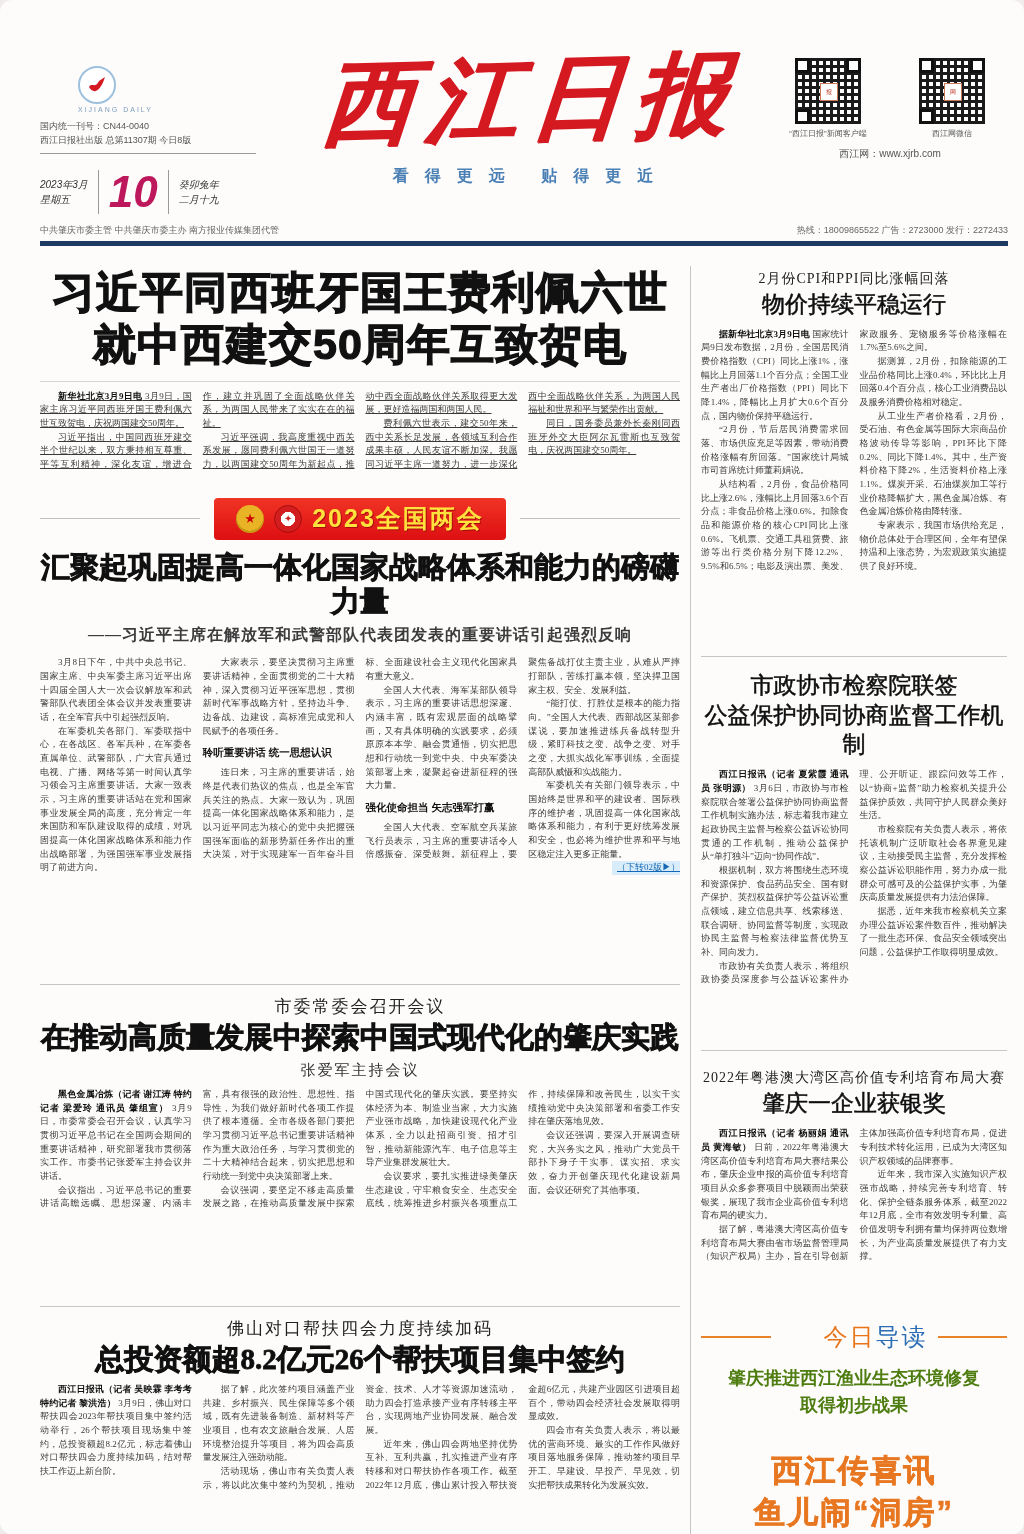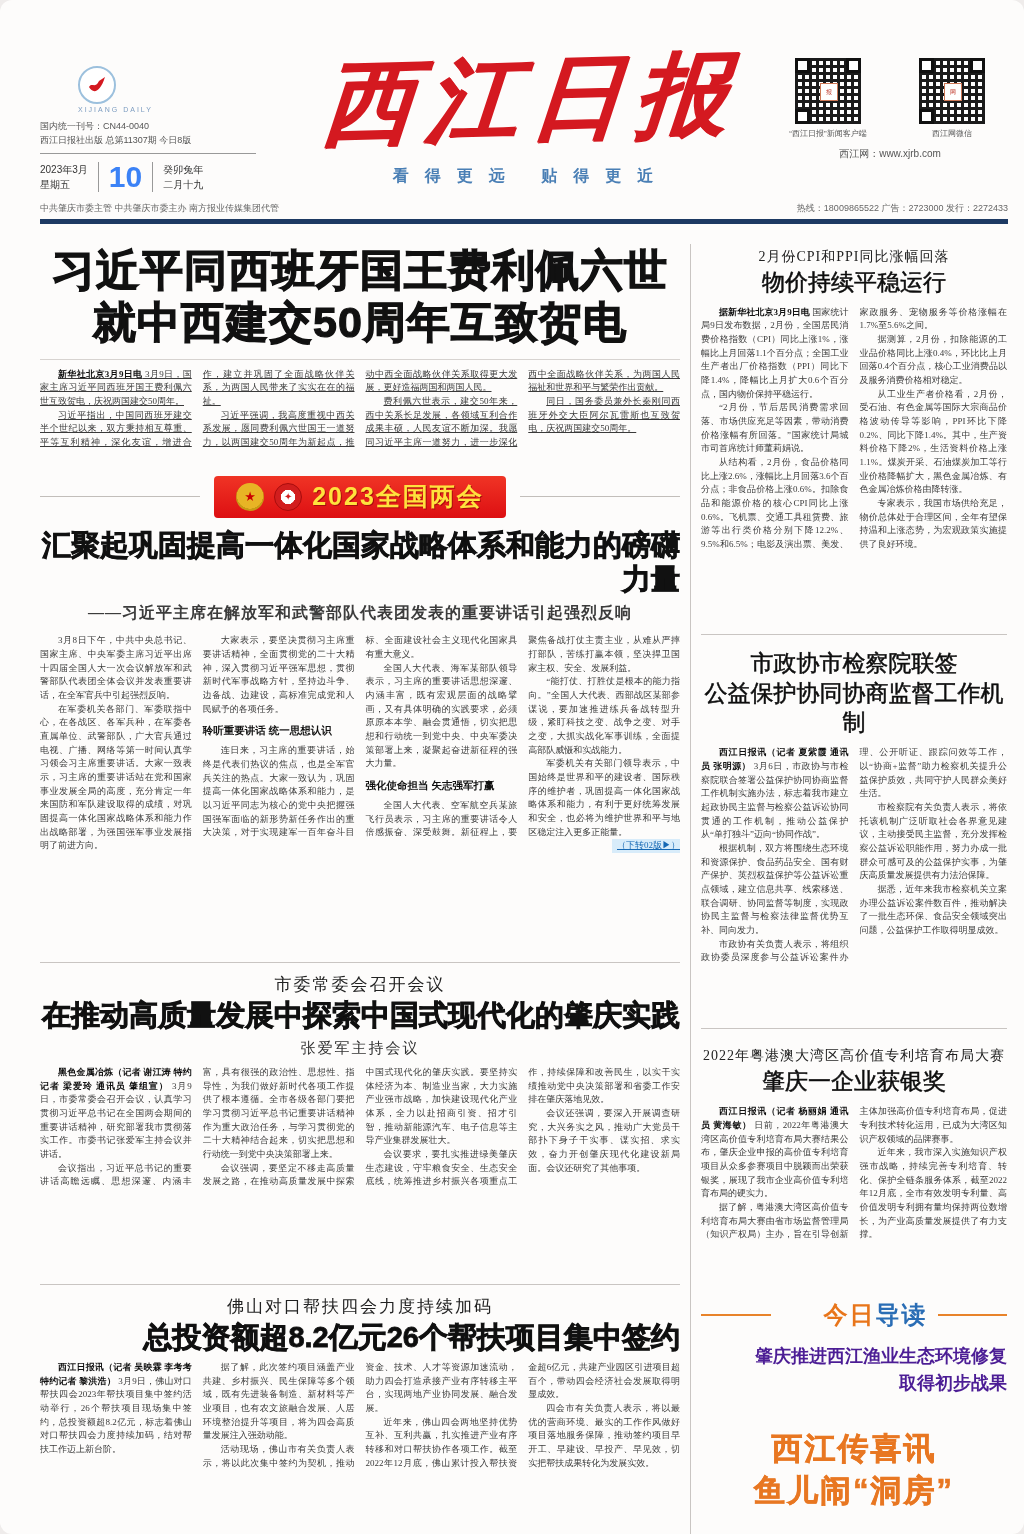--- a/index.html
+++ b/index.html
@@ -9,23 +9,23 @@
   
   .masthead{padding-top:52px;}
   .mast-row{display:flex;align-items:flex-start;}
   .mast-left{width:250px;flex:0 0 250px;padding-top:14px;}
   .logo-wrap{display:flex;flex-direction:column;align-items:flex-start;margin-left:38px;}
   .logo-circle{width:34px;height:34px;border-radius:50%;border:2px solid #9cc0dd;background:#fff;
                display:flex;align-items:center;justify-content:center;}
   .logo-circle svg{width:24px;height:24px;}
   .brand-en{font-size:7px;letter-spacing:2px;color:#7c9cc0;margin-top:2px;font-family:"Liberation Sans",sans-serif;}
   .pub-info{margin-top:6px;font-size:9px;color:#555;line-height:1.6;font-family:"Liberation Sans",sans-serif;}
-  .date-block{display:flex;align-items:center;border-top:1px solid #999;margin-top:5px;padding-top:8px;width:216px;}
+  .date-block{display:flex;align-items:center;border-top:1px solid #999;margin-top:5px;padding-top:16px;width:216px;font-style:italic;}
   .date-cell{font-size:10px;color:#333;line-height:1.5;font-family:"Liberation Sans",sans-serif;}
-  .date-day{font-size:30px;font-weight:bold;color:#3b82f6;margin:0 10px;line-height:1;
+  .date-day{font-size:44px;font-weight:bold;color:#be185d;margin:0 10px;line-height:1;
             font-family:"Liberation Sans",sans-serif;border-left:1px solid #999;border-right:1px solid #999;padding:0 10px;}
   .mast-center{flex:1;display:flex;flex-direction:column;align-items:center;}
   .paper-title{font-size:92px;line-height:1;font-weight:bold;font-style:italic;color:#d41920;
                letter-spacing:12px;transform:skewX(-6deg) rotate(-1.5deg);
                font-family:"DejaVu Serif","Liberation Serif",serif;text-shadow:1px 1px 0 #d41920;}
   .slogan{margin-top:22px;font-size:16px;font-weight:bold;color:#4a7fb5;letter-spacing:16px;
           font-family:"Liberation Sans",sans-serif;}
   .mast-right{width:236px;flex:0 0 236px;display:flex;flex-direction:column;align-items:center;padding-top:6px;}
   .qr-row{display:flex;gap:32px;}
   .qr-box{display:flex;flex-direction:column;align-items:center;width:92px;}
@@ -43,21 +43,21 @@
   .mast-rule{height:5px;background:#1d3a63;margin-top:4px;}
   
   .content{display:grid;grid-template-columns:640px 306px;column-gap:21px;position:relative;margin-top:16px;}
   .content::before{content:"";position:absolute;left:650px;top:4px;bottom:10px;width:1px;background:#c9c5c2;}
   
   .h-top{font-family:"Liberation Sans","DejaVu Sans",sans-serif;font-weight:bold;color:#111;
          text-align:center;font-size:43px;line-height:1.22;letter-spacing:1px;margin:4px 0 10px;
          -webkit-text-stroke:1.2px #111;}
   .kicker{text-align:center;font-size:17px;color:#222;letter-spacing:2px;margin:6px 0 2px;}
   .kicker.small{font-size:14px;letter-spacing:1px;}
-  .h2{font-family:Liberation Sans, sans-serif;font-weight:bold;color:#0d0d0d;text-align:right;
+  .h2{font-family:Liberation Serif, serif;font-weight:bold;color:#0d0d0d;text-align:center;
       font-size:29px;line-height:1.2;margin:2px 0 6px;-webkit-text-stroke:0.8px #111;}
   .h3{font-family:"Liberation Sans","DejaVu Sans",sans-serif;font-weight:normal;color:#0d0d0d;text-align:center;
       font-size:23px;line-height:1.3;margin:2px 0 8px;-webkit-text-stroke:0.5px #111;}
   .byline{text-align:center;font-size:15px;color:#333;letter-spacing:2px;margin:2px 0 8px;}
   .subtitle{text-align:center;font-size:16px;font-weight:bold;color:#3c3c3c;letter-spacing:1px;margin:2px 0 10px;}
   .sep{height:1px;background:#c9c5c2;border:0;margin:10px 0;}
   .thin-rule{height:1px;background:#d7d3d0;margin:2px 0 8px;}
   
   .cols{column-gap:11px;font-size:9px;line-height:1.52;text-align:justify;color:#3a3a3a;
         font-family:"Liberation Serif",serif;}
@@ -87,23 +87,23 @@
   .emblem.nat{background:radial-gradient(circle at 50% 45%,#e8b425 0 62%,#c99a14 63% 100%);}
   .emblem.nat span{color:#c00;font-size:13px;line-height:1;}
   .emblem.cppcc{background:radial-gradient(circle at 50% 50%,#fff 0 38%,#d21e1e 39% 100%);border:1px solid #a80c0c;box-sizing:border-box;}
   .emblem.cppcc span{color:#d21e1e;font-size:10px;line-height:1;}
   
   .r-art{padding:2px 0 6px;}
   
   .daodu{margin-top:10px;padding-top:2px;}
   .daodu-head{display:flex;align-items:center;gap:10px;margin-bottom:12px;}
   .daodu-head .oline{flex:1;height:2px;background:#e8832a;}
-  .daodu-title{font-family:"Liberation Sans",sans-serif;font-weight:bold;font-size:24px;letter-spacing:2px;white-space:nowrap;margin-left:43px;}
+  .daodu-title{font-family:"Liberation Sans",sans-serif;font-weight:normal;font-size:24px;letter-spacing:2px;white-space:nowrap;margin-left:43px;}
   .daodu-title .t1{color:#e8751a;} .daodu-title .t2{color:#2a6db5;}
-  .daodu-lead{text-align:right;font-weight:bold;color:#4c1d95;font-size:18px;line-height:1.5;margin:0 0 14px;}
+  .daodu-lead{text-align:center;font-weight:bold;color:#4d7c0f;font-size:18px;line-height:1.5;margin:0 0 14px;}
   .daodu-big{text-align:center;font-family:"Liberation Sans",sans-serif;font-weight:bold;color:#e87722;
              font-size:31px;line-height:1.35;letter-spacing:2px;-webkit-text-stroke:0.6px #e87722;}
 </style>
 </head>
 <body>
 
 <div class="page">
 
   <header class="masthead">
     <div class="mast-row">

